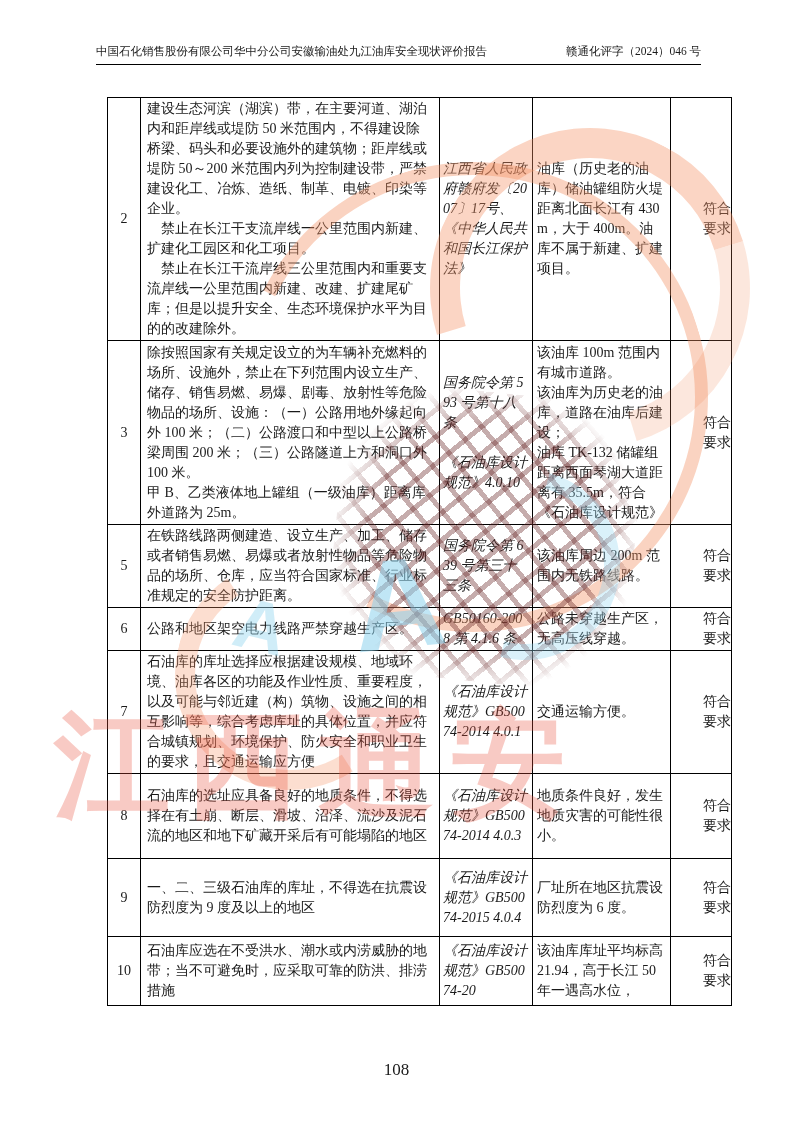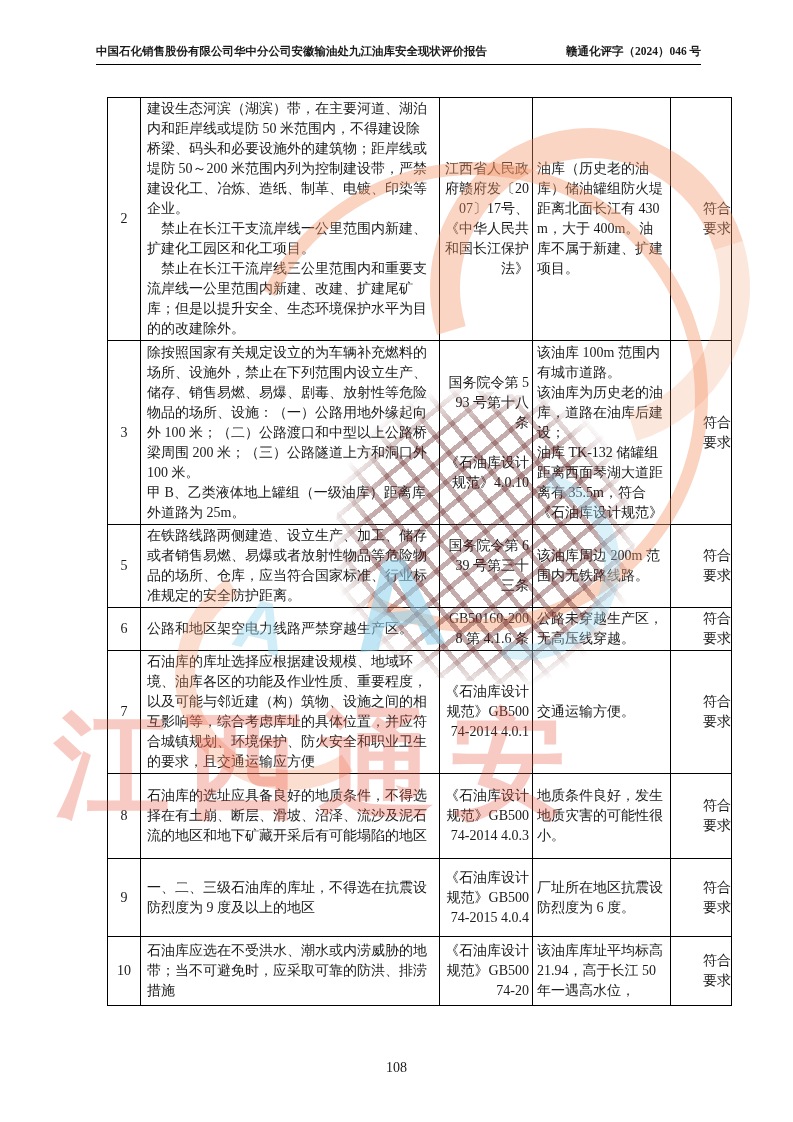--- a/index.html
+++ b/index.html
@@ -11,21 +11,21 @@
     background:#ffffff;
     overflow:hidden;
     font-family:"Liberation Serif","DejaVu Serif",serif;
     color:#1a1a1a;
   }
 
   
   .header {
     position:absolute; left:96px; right:92px; top:44px;
     display:flex; justify-content:space-between; align-items:flex-end;
-    font-size:11.5px; font-weight:bold;
+    font-size:11.5px; font-weight:normal;
     padding-bottom:5px;
     border-bottom:1px solid #000;
     z-index:2;
     text-align:center;
   }
   .header .h-right { white-space:nowrap;padding-left:7px; }
 
   
   table.review {
     position:absolute; left:107px; top:97px;
@@ -36,37 +36,37 @@
   table.review td {
     border:1px solid #000;
     vertical-align:middle;
     font-size:14px;
     line-height:20px;
     white-space:pre-line;
     overflow:hidden;
   }
   td.c-no      { width:33px;  text-align:center; font-size:13px; }
   td.c-content { width:299px; text-align:left;  padding:1px 6px; }
-  td.c-basis   { width:93px;  text-align:right; padding:1px 3px; line-height:19px; word-break:break-all; }
+  td.c-basis   { width:93px;  text-align:left; padding:1px 3px; line-height:19px; word-break:break-all;font-style:italic; }
   td.c-finding { width:138px; text-align:left;  padding:1px 4px; line-height:19.5px; word-break:break-all; }
   td.c-status  { width:61px;  text-align:right; line-height:19px; }
   tr.r0 { height:63px; }
   tr.r1 { height:239px; }
   tr.r2 { height:184px; }
   tr.r3 { height:77px; }
   tr.r4 { height:40px; }
   tr.r5 { height:123px; }
   tr.r6 { height:85px; }
   tr.r7 { height:78px; }
   tr.r8 { height:69px; }
 
   
   .footer {
     position:absolute; left:0; right:0; top:1060px;
-    text-align:center; font-size:14px;
+    text-align:center; font-size:17px;
     z-index:2;
   }
 
   
   .wm { position:absolute; pointer-events:none; z-index:5; }
   #wm-ring1 {
     left:238px; top:162px; width:470px; height:470px;
     border:13px solid rgba(243,146,101,0.40);
     border-left-color:transparent;
     border-radius:50%;

